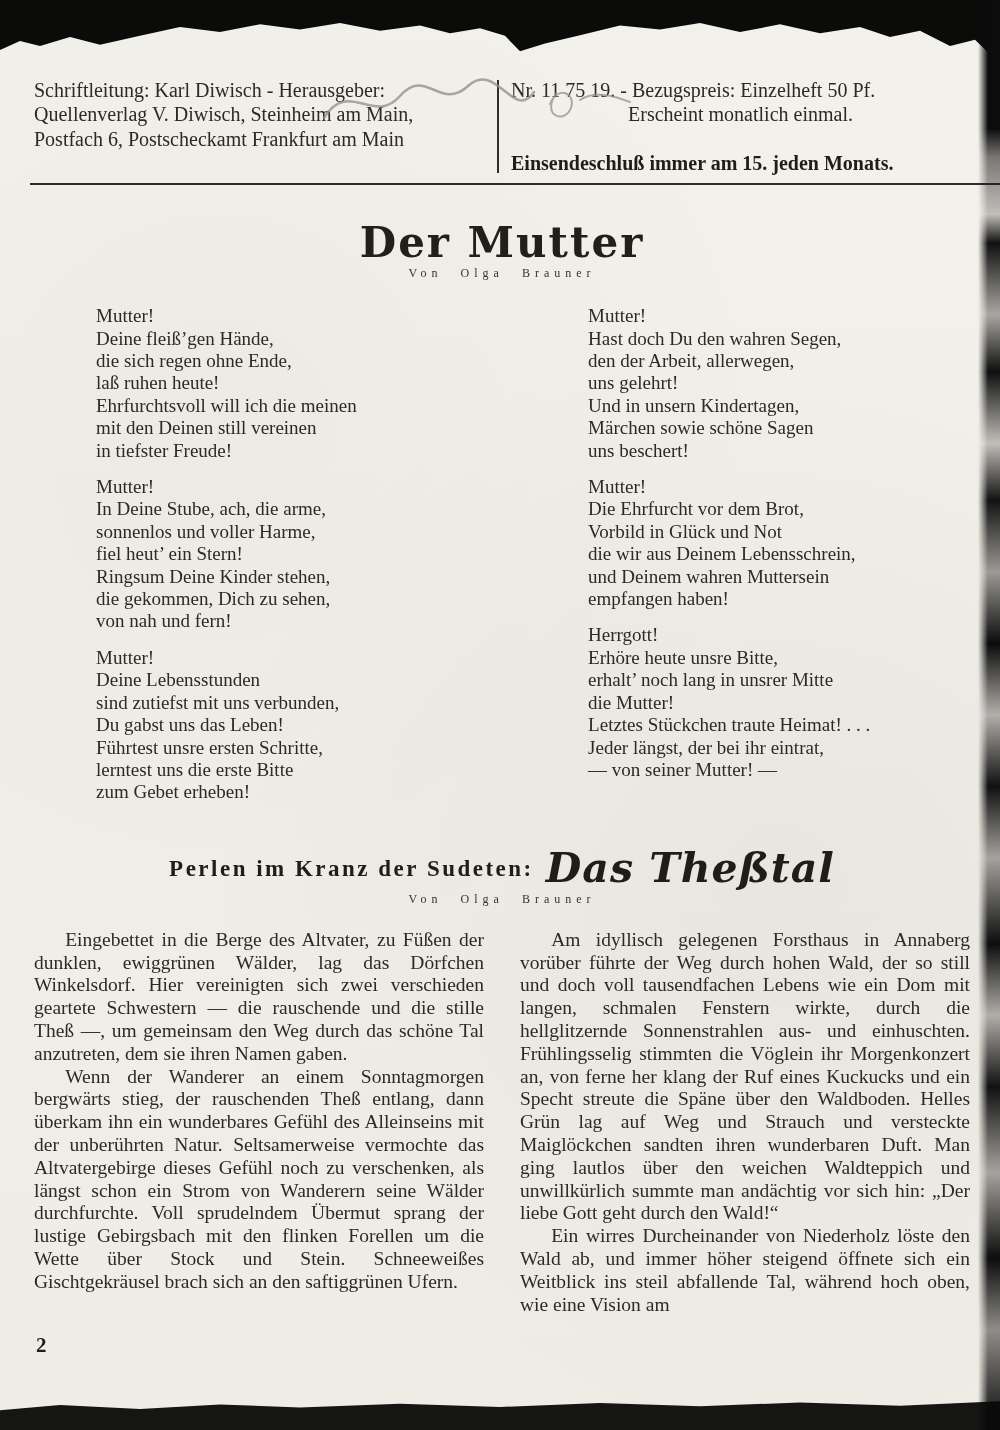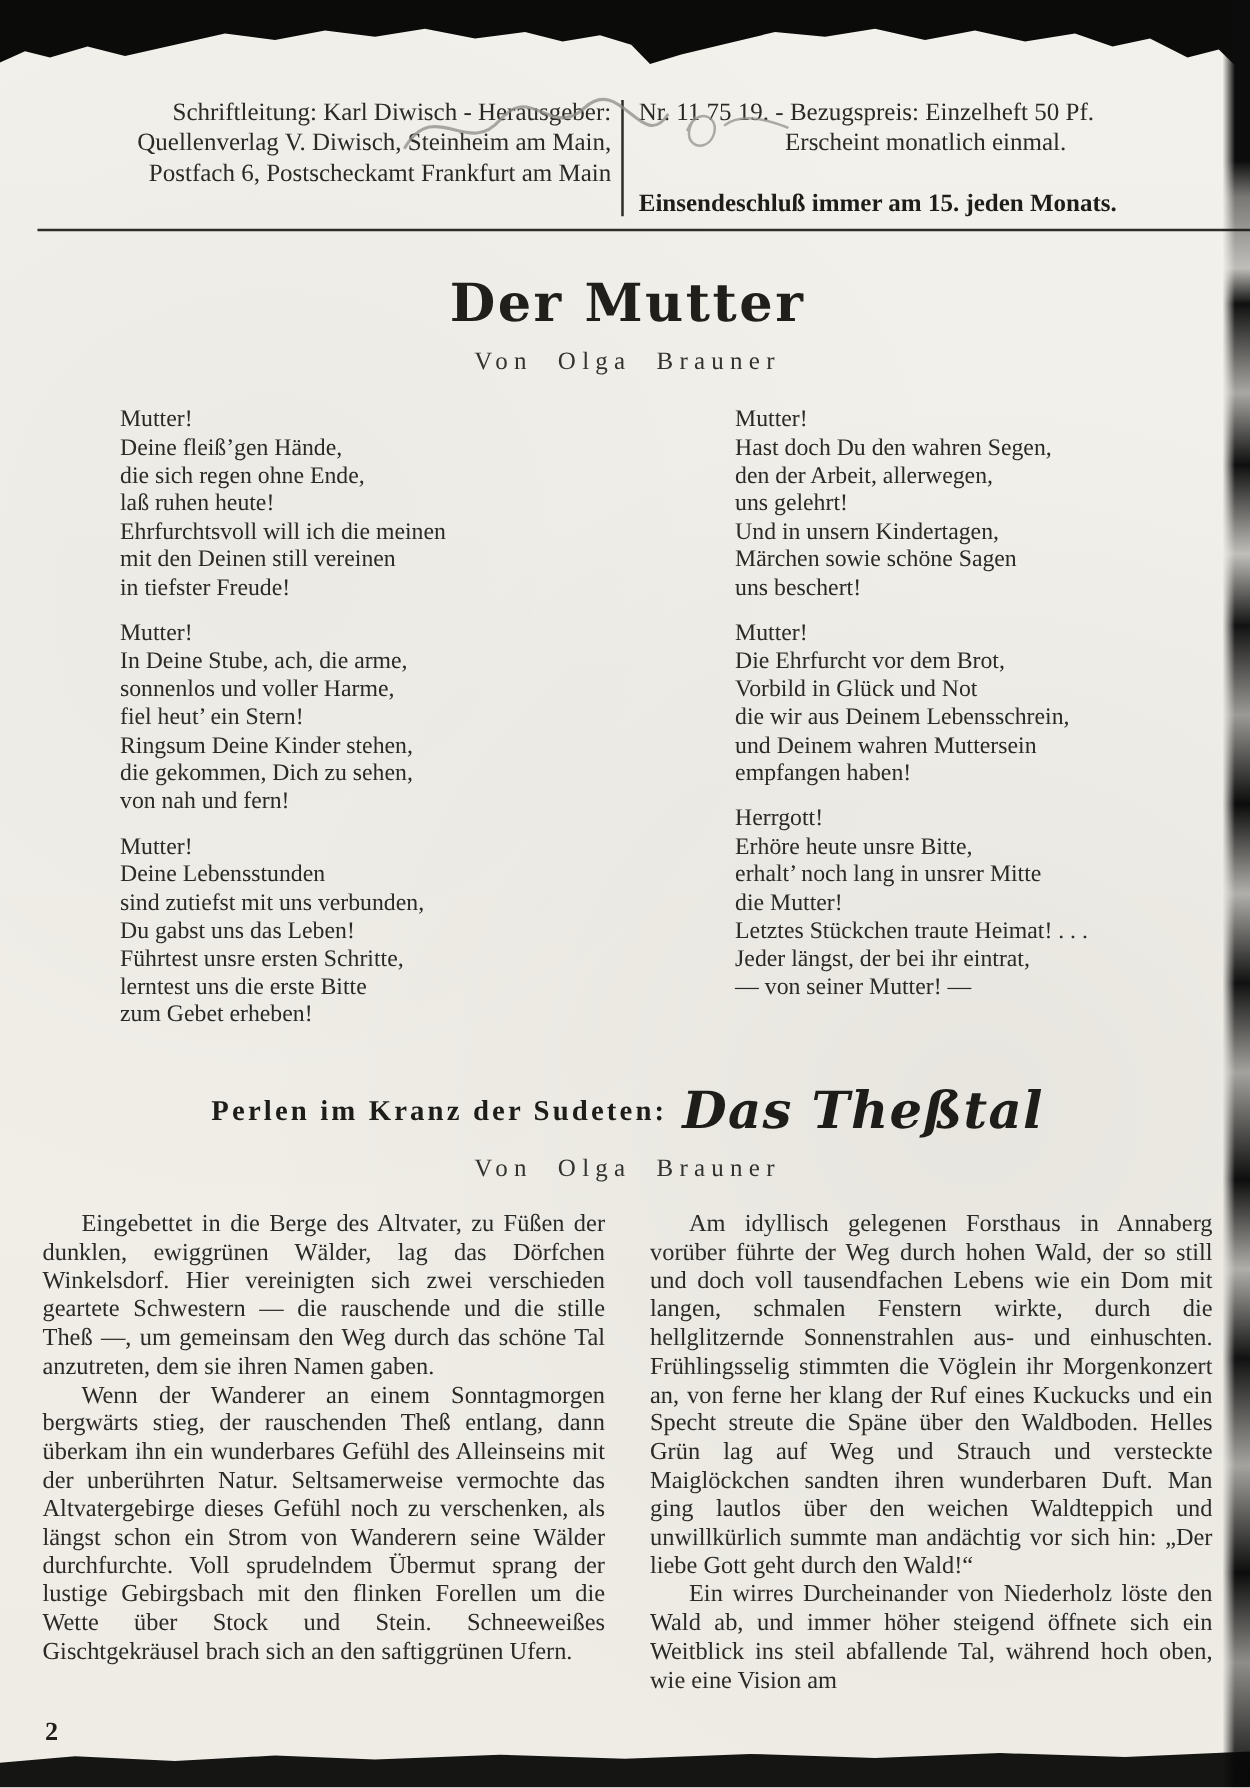--- a/index.html
+++ b/index.html
@@ -41,38 +41,38 @@
   .bottom-edge {
     position: absolute; left: 0; right: 0; bottom: 0; height: 32px;
     background: #151514; z-index: 5;
     clip-path: polygon(0 38%, 6% 22%, 14% 34%, 22% 20%, 30% 30%, 40% 18%, 50% 28%,
       60% 16%, 70% 26%, 80% 14%, 90% 24%, 100% 10%, 100% 100%, 0 100%);
   }
   .pencil-mark { position: absolute; left: 318px; top: 60px; z-index: 2; opacity: .75; }
 
   
   .masthead { display: flex; align-items: stretch; font-size: 20px; line-height: 1.22; }
-  .masthead-left { flex: 0 0 455px; text-align: right; }
+  .masthead-left { flex: 0 0 455px; }
   .masthead-divider { width: 2px; background: #2e2d2a; margin: 2px 12px 2px 8px; }
   .masthead-right { flex: 1; }
   .masthead-line { white-space: nowrap; }
   .masthead-line.centered { text-align: center; }
   .masthead-line.bold { font-weight: bold; color: #1e1d1a; margin-top: 24px; }
   .masthead-rule { height: 2px; background: #2e2d2a; margin: 8px -30px 0 -4px; }
 
   
   .poem-title {
     margin: 34px 0 0 0; text-align: center;
     font-family: "DejaVu Serif", "Liberation Serif", serif;
     font-size: 42px; line-height: 1.12; font-weight: 700;
     letter-spacing: 2px; color: #201f1b;
   }
   .byline {
-    margin-top: 12px; text-align: center;
-    font-size: 20px; letter-spacing: 5px; word-spacing: 10px; color: #33322d;
+    text-align: center;
+    font-size: 12px; letter-spacing: 5px; word-spacing: 10px; color: #33322d;
   }
   .poem-columns { display: flex; margin-top: 24px; padding-left: 62px; gap: 25px; }
   .poem-col { font-size: 19px; line-height: 1.18; }
   .poem-col.left { width: 440px; }
   .poem-col.right { width: 400px; margin-left: 47px; }
   .stanza { margin: 0 0 14px 0; }
   .poem-line { white-space: nowrap; }
 
   
   .prose-title { margin: 26px 0 0 0; text-align: center; font-weight: 700; color: #1e1d19; }

